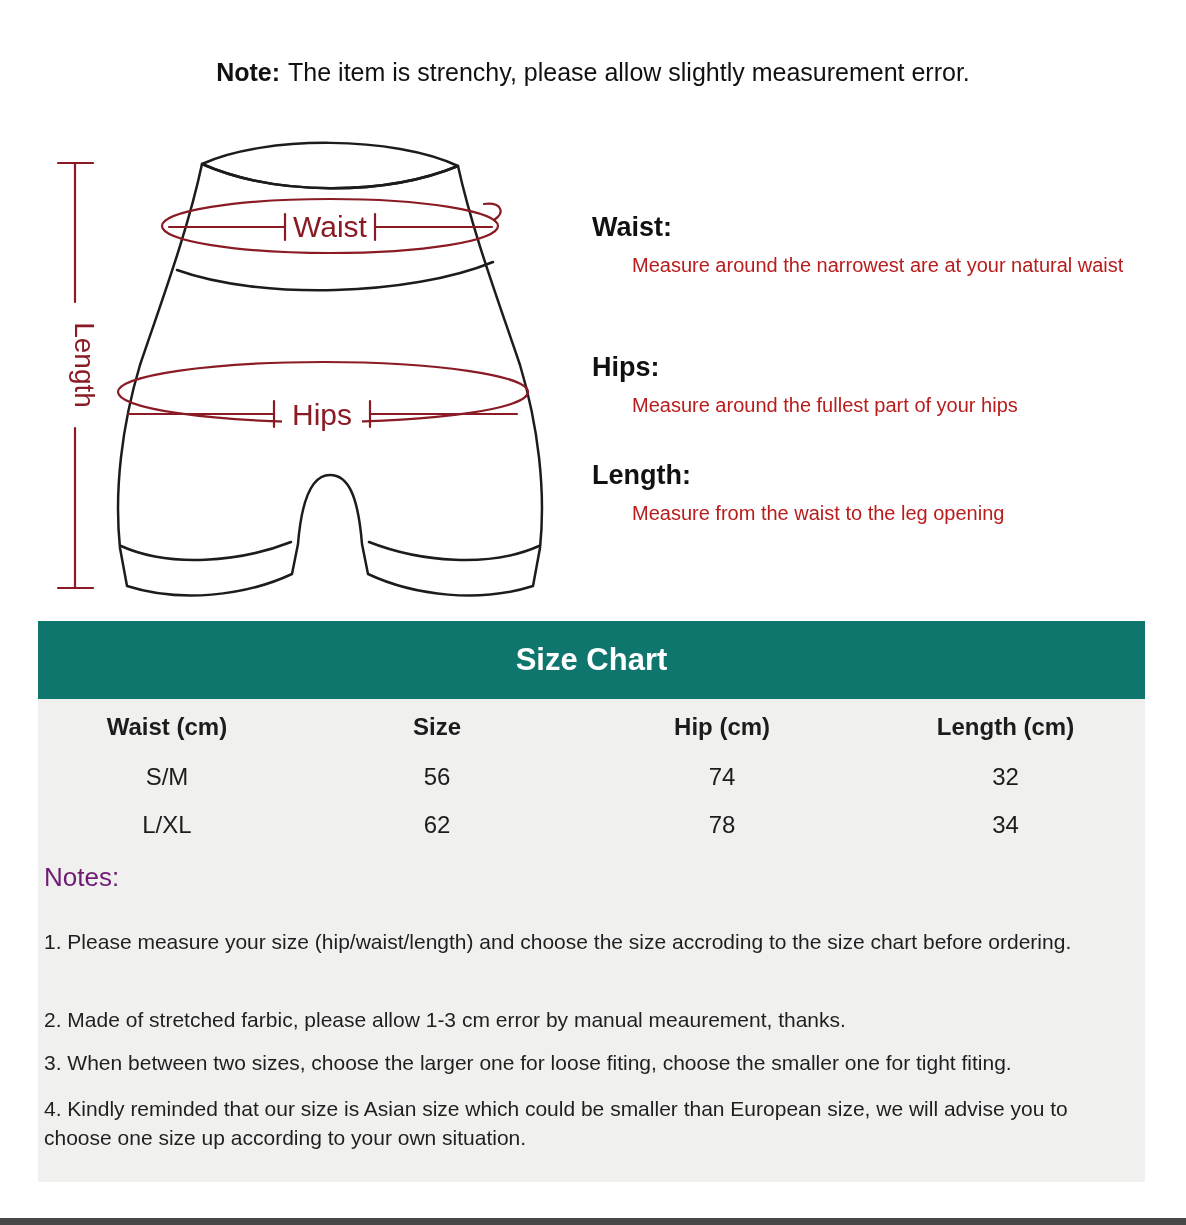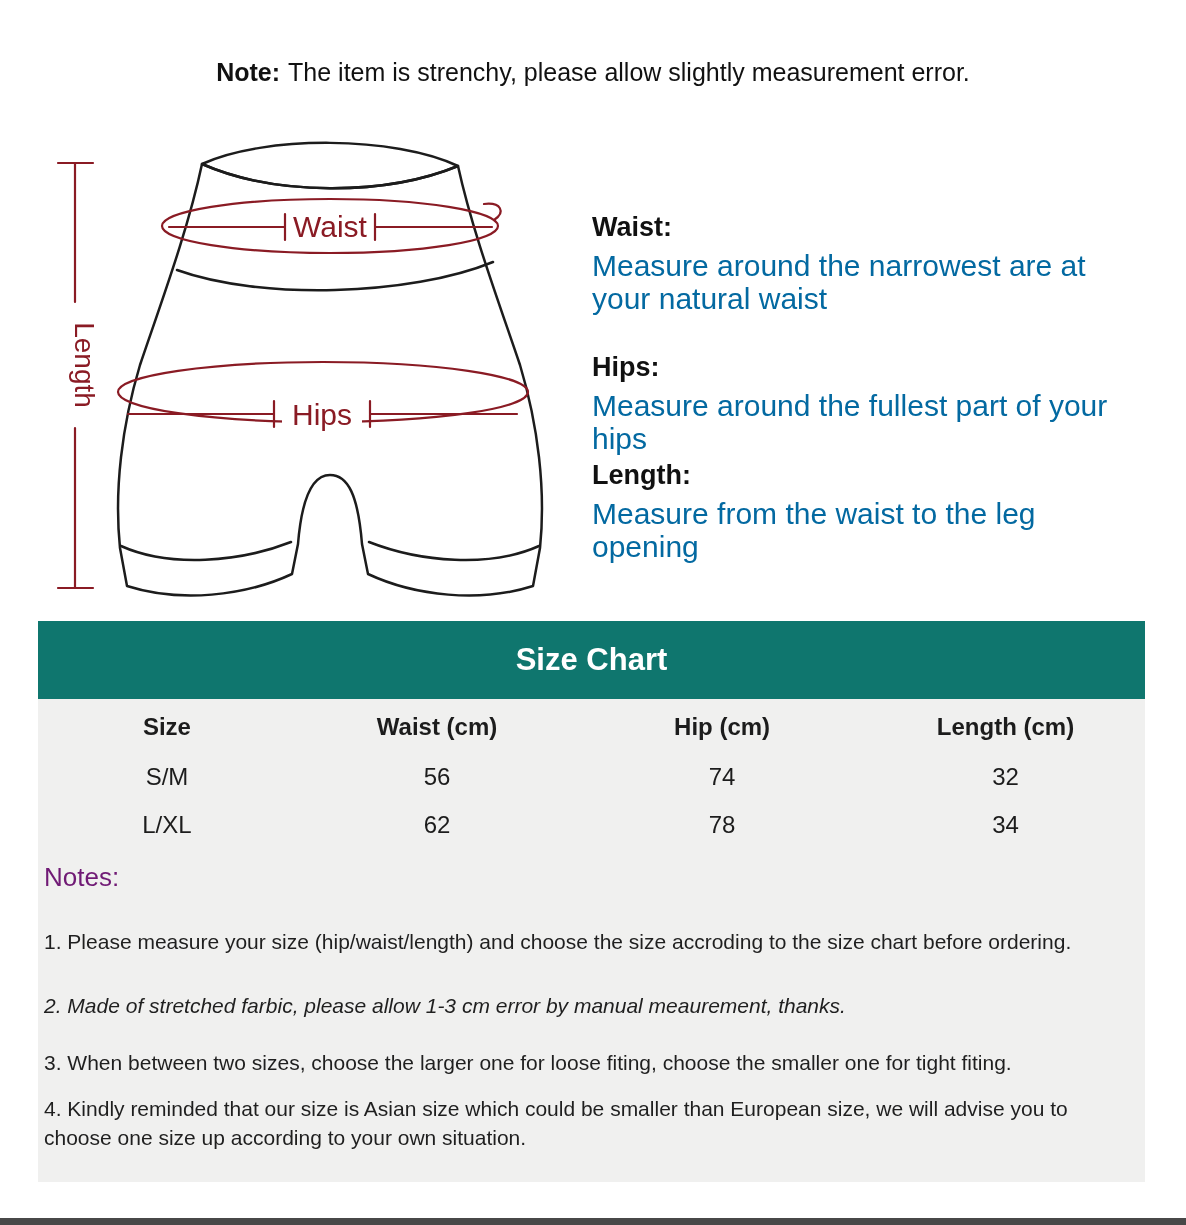--- a/index.html
+++ b/index.html
@@ -12,21 +12,21 @@
     position:absolute; top:58px; left:0; width:1186px;
     text-align:center; font-size:25px; color:#111;
   }
   .top-note .b { font-weight:bold; margin-right:8px;text-align:right; }
 
   svg.diagram { position:absolute; left:30px; top:130px; }
 
   .guide { position:absolute; left:592px; top:0; width:560px; }
   .guide-block { position:absolute; left:0; width:555px; }
   .guide-term { font-size:27px; font-weight:bold; color:#111; margin-bottom:6px; }
-  .guide-desc { font-size:30px; line-height:33px; color:#0369a1; }
+  .guide-desc { font-size:20px; line-height:33px; color:#b91c1c;margin-left:40px; }
   .gb-0 { top:212px; } .gb-1 { top:352px; } .gb-2 { top:460px; }
 
   .size-chart { position:absolute; left:38px; top:621px; width:1107px; }
   .sc-titlebar {
     background:#0f766e; color:#fff; height:78px; line-height:78px;
     text-align:center; font-size:31px; font-weight:bold;
   }
   .sc-body { position:relative; background:#f0f0ef; height:483px; }
   .trow {
     position:absolute; left:0; width:100%; height:40px; line-height:40px;
@@ -39,21 +39,21 @@
   .trow .size-cell { font-weight:normal;text-align:center; }
 
   .notes-heading {
     position:absolute; top:163px; left:6px;
     font-size:26px; font-weight:normal; color:#701a75;
   }
   .note-item {
     position:absolute; left:6px; width:1088px;
     font-size:21px; line-height:29px; color:#1f1f1f;
   }
-  .ni-0 { top:228px; } .ni-1 { top:292px;font-style:italic; } .ni-2 { top:349px; } .ni-3 { top:395px; }
+  .ni-0 { top:228px; } .ni-1 { top:306px; } .ni-2 { top:349px; } .ni-3 { top:395px; }
 
   .bottom-bar { position:absolute; left:0; bottom:0; width:100%; height:7px; background:#484848; }
 
   .red-stroke { stroke:#8a1b24; stroke-width:2.2; fill:none; stroke-linecap:round; }
   .blk-stroke { stroke:#1c1c1c; stroke-width:2.5; fill:none; stroke-linecap:round; stroke-linejoin:round; }
   .svg-label { font-family:"Liberation Sans", sans-serif; fill:#8a1b24; }
 </style>
 </head>
 <body>
 
@@ -112,22 +112,22 @@
   <div class="guide-block gb-2">
     <div class="guide-term">Length:</div>
     <div class="guide-desc">Measure from the waist to the leg opening</div>
   </div>
 </div>
 
 <div class="size-chart">
   <div class="sc-titlebar">Size Chart</div>
   <div class="sc-body">
     <div class="trow head">
+      <div>Waist (cm)</div>
       <div>Size</div>
-      <div>Waist (cm)</div>
       <div>Hip (cm)</div>
       <div>Length (cm)</div>
     </div>
     <div class="trow r0">
       <div class="size-cell">S/M</div>
       <div>56</div>
       <div>74</div>
       <div>32</div>
     </div>
     <div class="trow r1">

